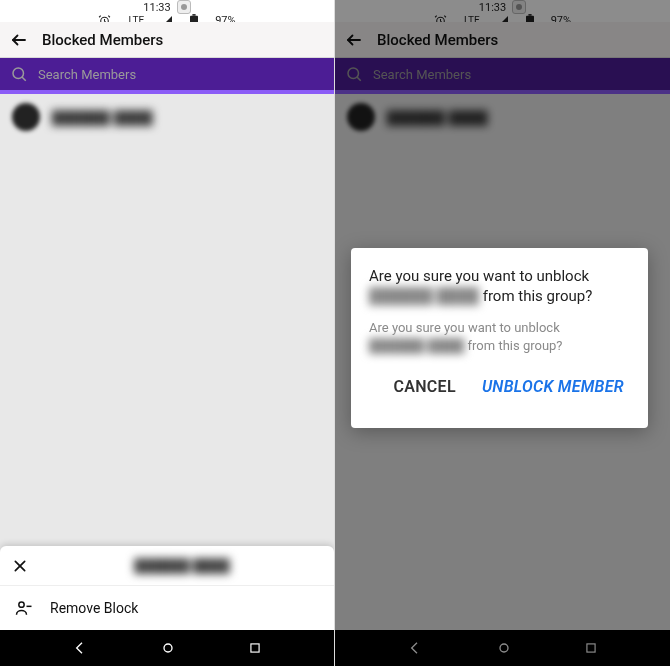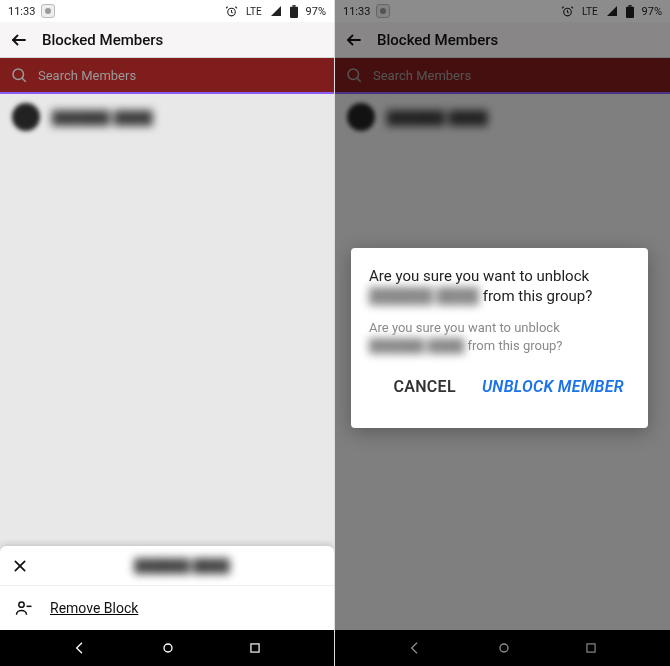--- a/index.html
+++ b/index.html
@@ -2,41 +2,41 @@
 <html><head>
 <meta charset="utf-8">
 <style>
   * { box-sizing: border-box; margin: 0; padding: 0; font-family: Roboto, -apple-system, "Helvetica Neue", Arial, sans-serif; }
   html, body { width: 670px; height: 666px; background: #fff; }
   .screens { display: flex; width: 670px; height: 666px; }
   .screen { position: relative; width: 335px; height: 666px; overflow: hidden; }
   .screen.left { border-right: 1px solid #ddd; }
   .content-bg { position: absolute; inset: 0; background: #e8e8e8; }
 
-  .status-bar { position: relative; height: 22px; background: #fff; display: flex; align-items: center; justify-content: space-between; padding: 0 8px; font-size: 11px; color: #222; }
+  .status-bar { position: relative; height: 22px; background: #fff; display: flex; align-items: center; justify-content: space-between; padding: 0 8px; font-size: 11px; color: #222; flex-direction: column; }
   .status-left { display: flex; align-items: center; gap: 6px; }
-  .status-right { display: flex; align-items: center; gap: 8px; }
+  .status-right { display: flex; align-items: center; gap: 17px; }
   .sq-icon { width: 14px; height: 14px; border-radius: 3px; background: #eee; border: 1px solid #bbb; display:flex;align-items:center;justify-content:center;}
   .sq-icon::after{content:"";width:6px;height:6px;border-radius:50%;background:#999;}
 
   .header { position: relative; height: 36px; background: #f7f5f5; display: flex; align-items: center; padding: 0 10px; gap: 14px; border-bottom: 1px solid #d9d9d9; }
   .header-title { font-size: 15px; font-weight: 500; color: #111; }
 
-  .search-row { position: relative; height: 36px; background: #7f1d1d; display: flex; align-items: center; padding: 0 10px; gap: 10px; border-bottom: 2px solid #8b5cf6; }
+  .search-row { position: relative; height: 36px; background: #4c1d95; display: flex; align-items: center; padding: 0 10px; gap: 10px; border-bottom: 4px solid #8b5cf6; }
   .search-placeholder { font-size: 13px; color: #9a9a9a; }
 
   .member-row { position: relative; height: 46px; display: flex; align-items: center; padding: 0 12px; gap: 12px; }
   .avatar { width: 28px; height: 28px; border-radius: 50%; background: #222; filter: blur(2px); }
   .member-name { font-size: 13px; font-weight: 600; color: #333; filter: blur(4px); letter-spacing: 0.5px; }
 
   .list-area { position: absolute; top: 94px; left: 0; right: 0; bottom: 36px; background: #e8e8e8; }
 
   .nav-bar { position: absolute; bottom: 0; left: 0; right: 0; height: 36px; background: #000; display: flex; align-items: center; justify-content: space-evenly; }
 
-  .bottom-sheet { position: absolute; left: 0; right: 0; bottom: 36px; background: #fff; border-top-left-radius: 6px; border-top-right-radius: 6px; box-shadow: 0 -2px 6px rgba(0,0,0,0.15); text-decoration: underline; }
+  .bottom-sheet { position: absolute; left: 0; right: 0; bottom: 36px; background: #fff; border-top-left-radius: 6px; border-top-right-radius: 6px; box-shadow: 0 -2px 6px rgba(0,0,0,0.15); }
   .sheet-header { height: 40px; display:flex; align-items:center; padding: 0 12px; gap: 14px; border-bottom: 1px solid #eee;}
   .sheet-title-wrap { flex: 1; display:flex; justify-content:center; }
   .sheet-title { font-size: 13px; font-weight:600; color:#444; filter: blur(4px); }
   .sheet-item { height: 44px; display:flex; align-items:center; padding: 0 14px; gap: 16px; font-size: 14px; color:#111; }
 
   .scrim { position:absolute; inset:0; background: rgba(0,0,0,0.45); }
 
   .dialog { position:absolute; left: 16px; right: 22px; top: 248px; background:#fff; border-radius: 4px; padding: 18px 18px 26px 18px; box-shadow: 0 4px 20px rgba(0,0,0,0.3); }
   .dialog-title { font-size: 15px; color:#222; line-height: 1.35; margin-bottom: 12px; }
   .dialog-body { font-size: 13px; color:#8a8a8a; line-height: 1.4; margin-bottom: 16px; }

